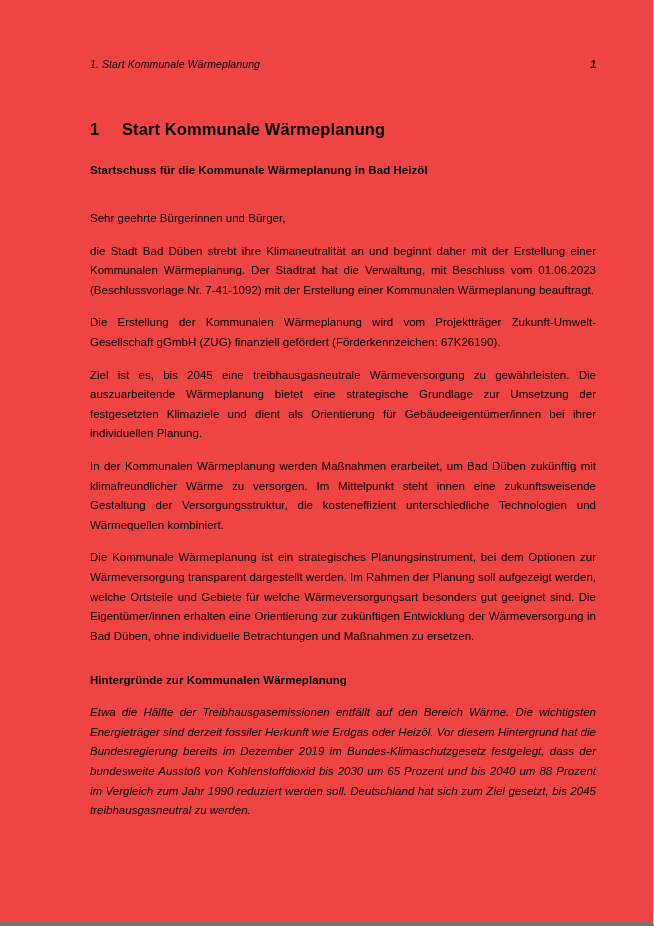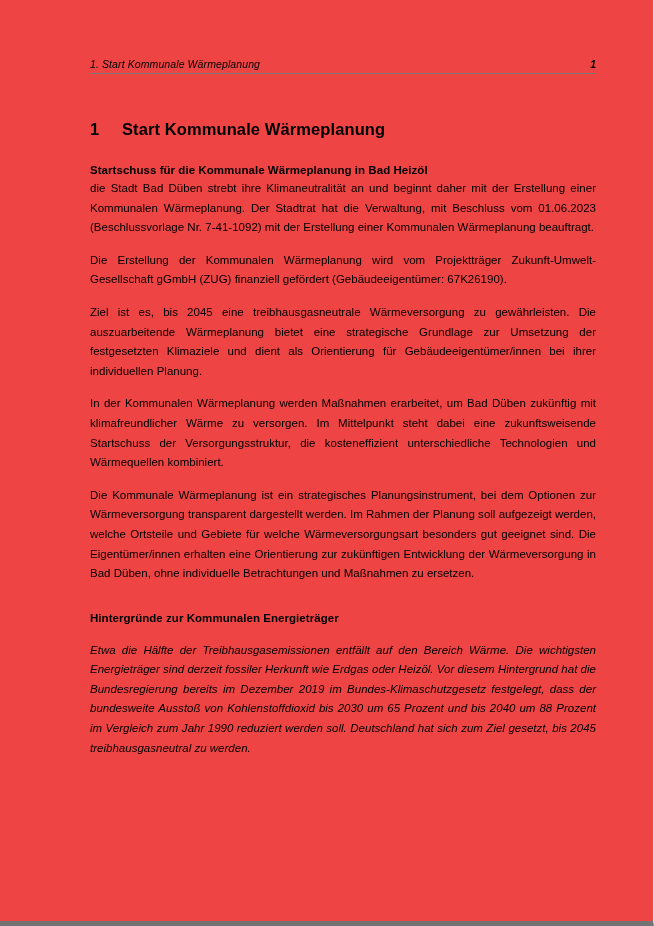--- a/index.html
+++ b/index.html
@@ -113,31 +113,32 @@
 
   <div class="content">
 
     <h1 class="chapter-title">
       <span class="num">1</span>
       <span>Start Kommunale Wärmeplanung</span>
     </h1>
 
     <h2 class="sub-heading">Startschuss für die Kommunale Wärmeplanung in Bad Heizöl</h2>
 
+    <p class="body-para salutation first-para">Sehr geehrte Bürgerinnen und Bürger,</p>
 
     <p class="body-para">die Stadt Bad Düben strebt ihre Klimaneutralität an und beginnt daher mit der Erstellung einer Kommunalen Wärmeplanung. Der Stadtrat hat die Verwaltung, mit Beschluss vom 01.06.2023 (Beschlussvorlage Nr. 7-41-1092) mit der Erstellung einer Kommunalen Wärmeplanung beauftragt.</p>
 
-    <p class="body-para">Die Erstellung der Kommunalen Wärmeplanung wird vom Projektträger Zukunft-Umwelt-Gesellschaft gGmbH (ZUG) finanziell gefördert (Gebäudeeigentümer: 67K26190).</p>
+    <p class="body-para">Die Erstellung der Kommunalen Wärmeplanung wird vom Projektträger Zukunft-Umwelt-Gesellschaft gGmbH (ZUG) finanziell gefördert (Förderkennzeichen: 67K26190).</p>
 
 
 
     <p class="body-para">Ziel ist es, bis 2045 eine treibhausgasneutrale Wärmeversorgung zu gewährleisten. Die auszuarbeitende Wärmeplanung bietet eine strategische Grundlage zur Umsetzung der festgesetzten Klimaziele und dient als Orientierung für Gebäudeeigentümer/innen bei ihrer individuellen Planung.</p>
 
-    <p class="body-para">In der Kommunalen Wärmeplanung werden Maßnahmen erarbeitet, um Bad Düben zukünftig mit klimafreundlicher Wärme zu versorgen. Im Mittelpunkt steht dabei eine zukunftsweisende Startschuss der Versorgungsstruktur, die kosteneffizient unterschiedliche Technologien und Wärmequellen kombiniert.</p>
+    <p class="body-para">In der Kommunalen Wärmeplanung werden Maßnahmen erarbeitet, um Bad Düben zukünftig mit klimafreundlicher Wärme zu versorgen. Im Mittelpunkt steht innen eine zukunftsweisende Gestaltung der Versorgungsstruktur, die kosteneffizient unterschiedliche Technologien und Wärmequellen kombiniert.</p>
 
     <p class="body-para">Die Kommunale Wärmeplanung ist ein strategisches Planungsinstrument, bei dem Optionen zur Wärmeversorgung transparent dargestellt werden. Im Rahmen der Planung soll aufgezeigt werden, welche Ortsteile und Gebiete für welche Wärmeversorgungsart besonders gut geeignet sind. Die Eigentümer/innen erhalten eine Orientierung zur zukünftigen Entwicklung der Wärmeversorgung in Bad Düben, ohne individuelle Betrachtungen und Maßnahmen zu ersetzen.</p>
 
-    <h2 class="sub-heading inline-heading">Hintergründe zur Kommunalen Energieträger</h2>
+    <h2 class="sub-heading inline-heading">Hintergründe zur Kommunalen Wärmeplanung</h2>
 
     <p class="body-para after-heading">Etwa die Hälfte der Treibhausgasemissionen entfällt auf den Bereich Wärme. Die wichtigsten Energieträger sind derzeit fossiler Herkunft wie Erdgas oder Heizöl. Vor diesem Hintergrund hat die Bundesregierung bereits im Dezember 2019 im Bundes-Klimaschutzgesetz festgelegt, dass der bundesweite Ausstoß von Kohlenstoffdioxid bis 2030 um 65 Prozent und bis 2040 um 88 Prozent im Vergleich zum Jahr 1990 reduziert werden soll. Deutschland hat sich zum Ziel gesetzt, bis 2045 treibhausgasneutral zu werden.</p>
 
   </div>
 </div>
 
 </body></html>

